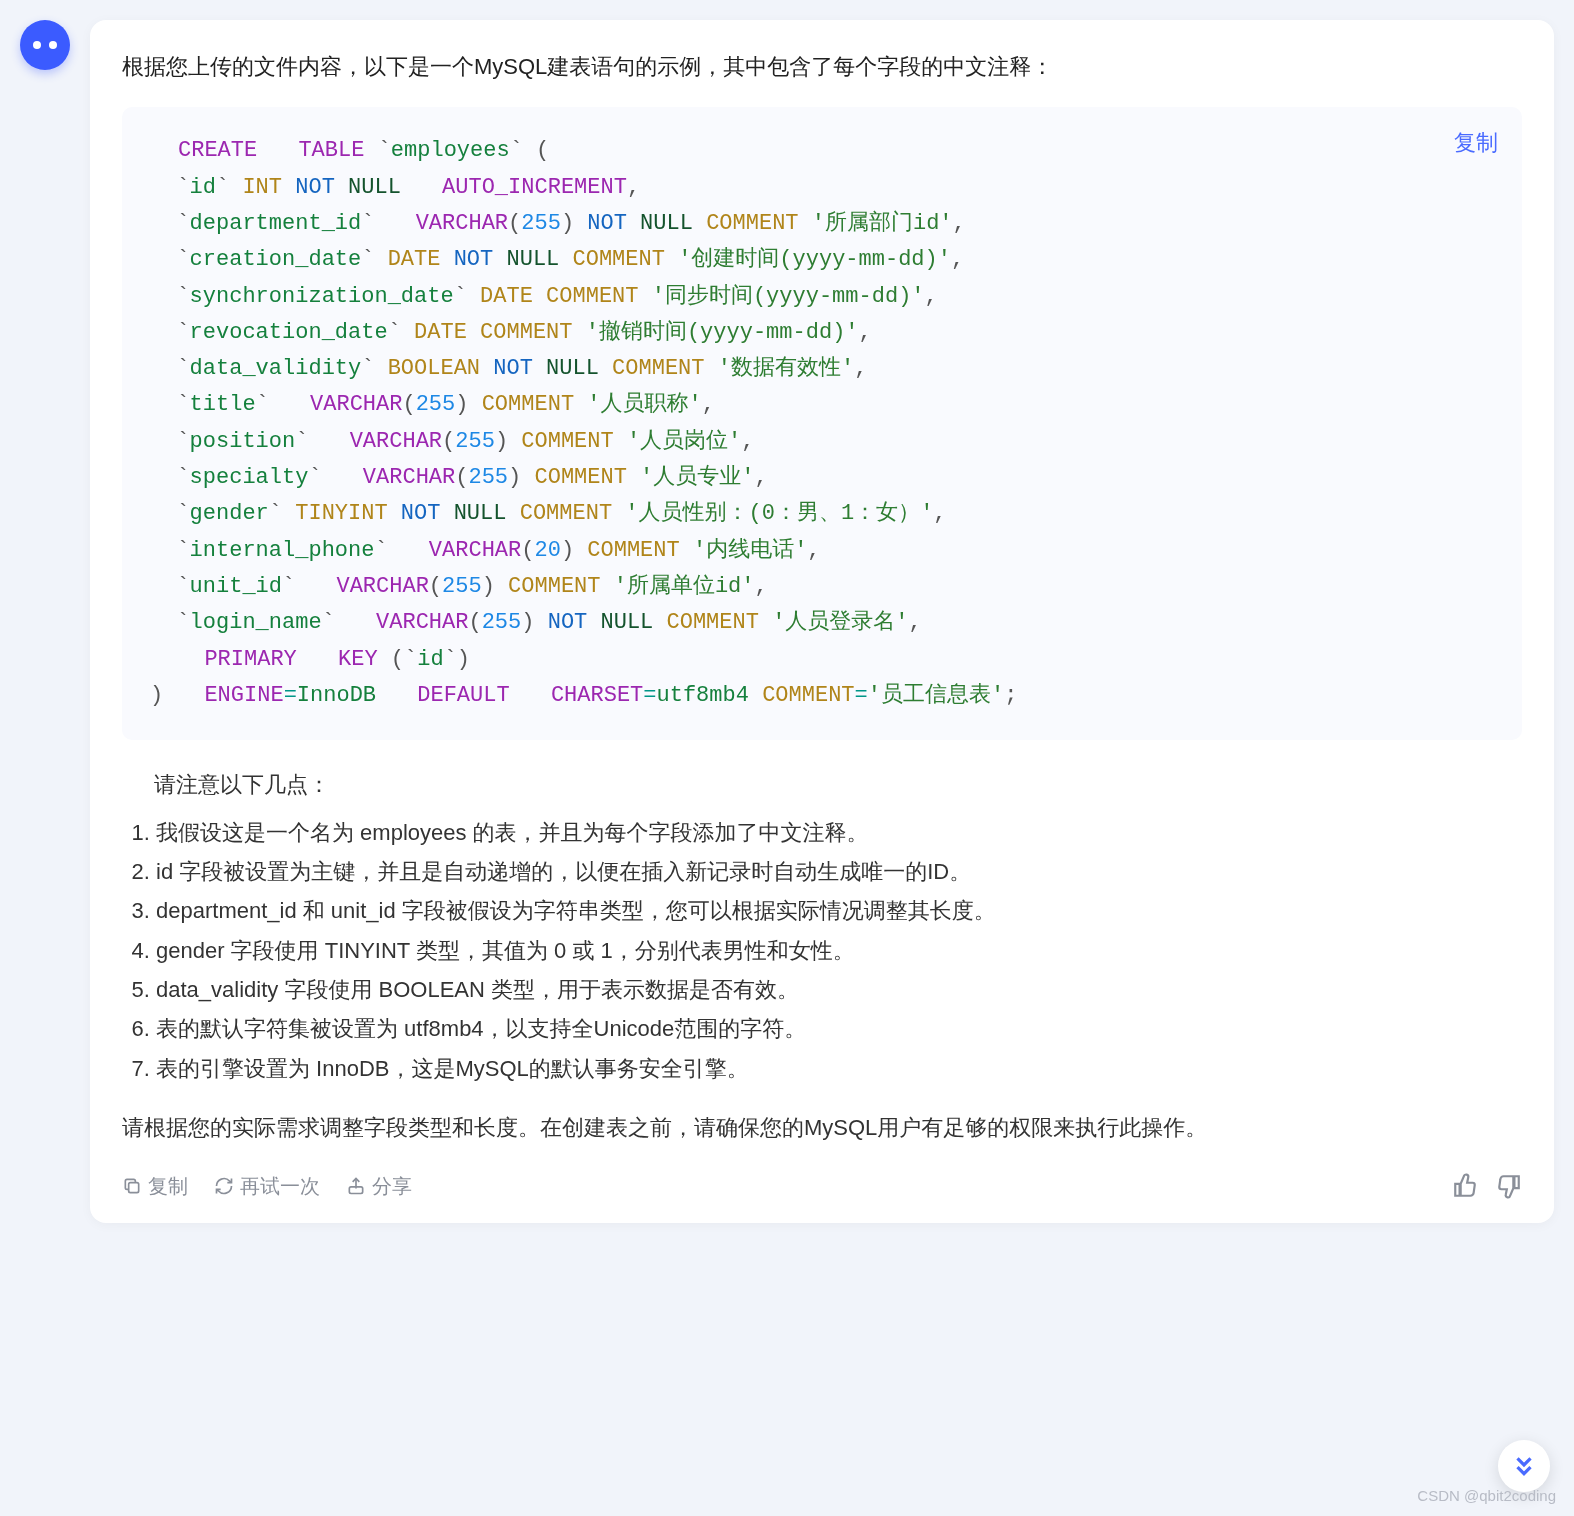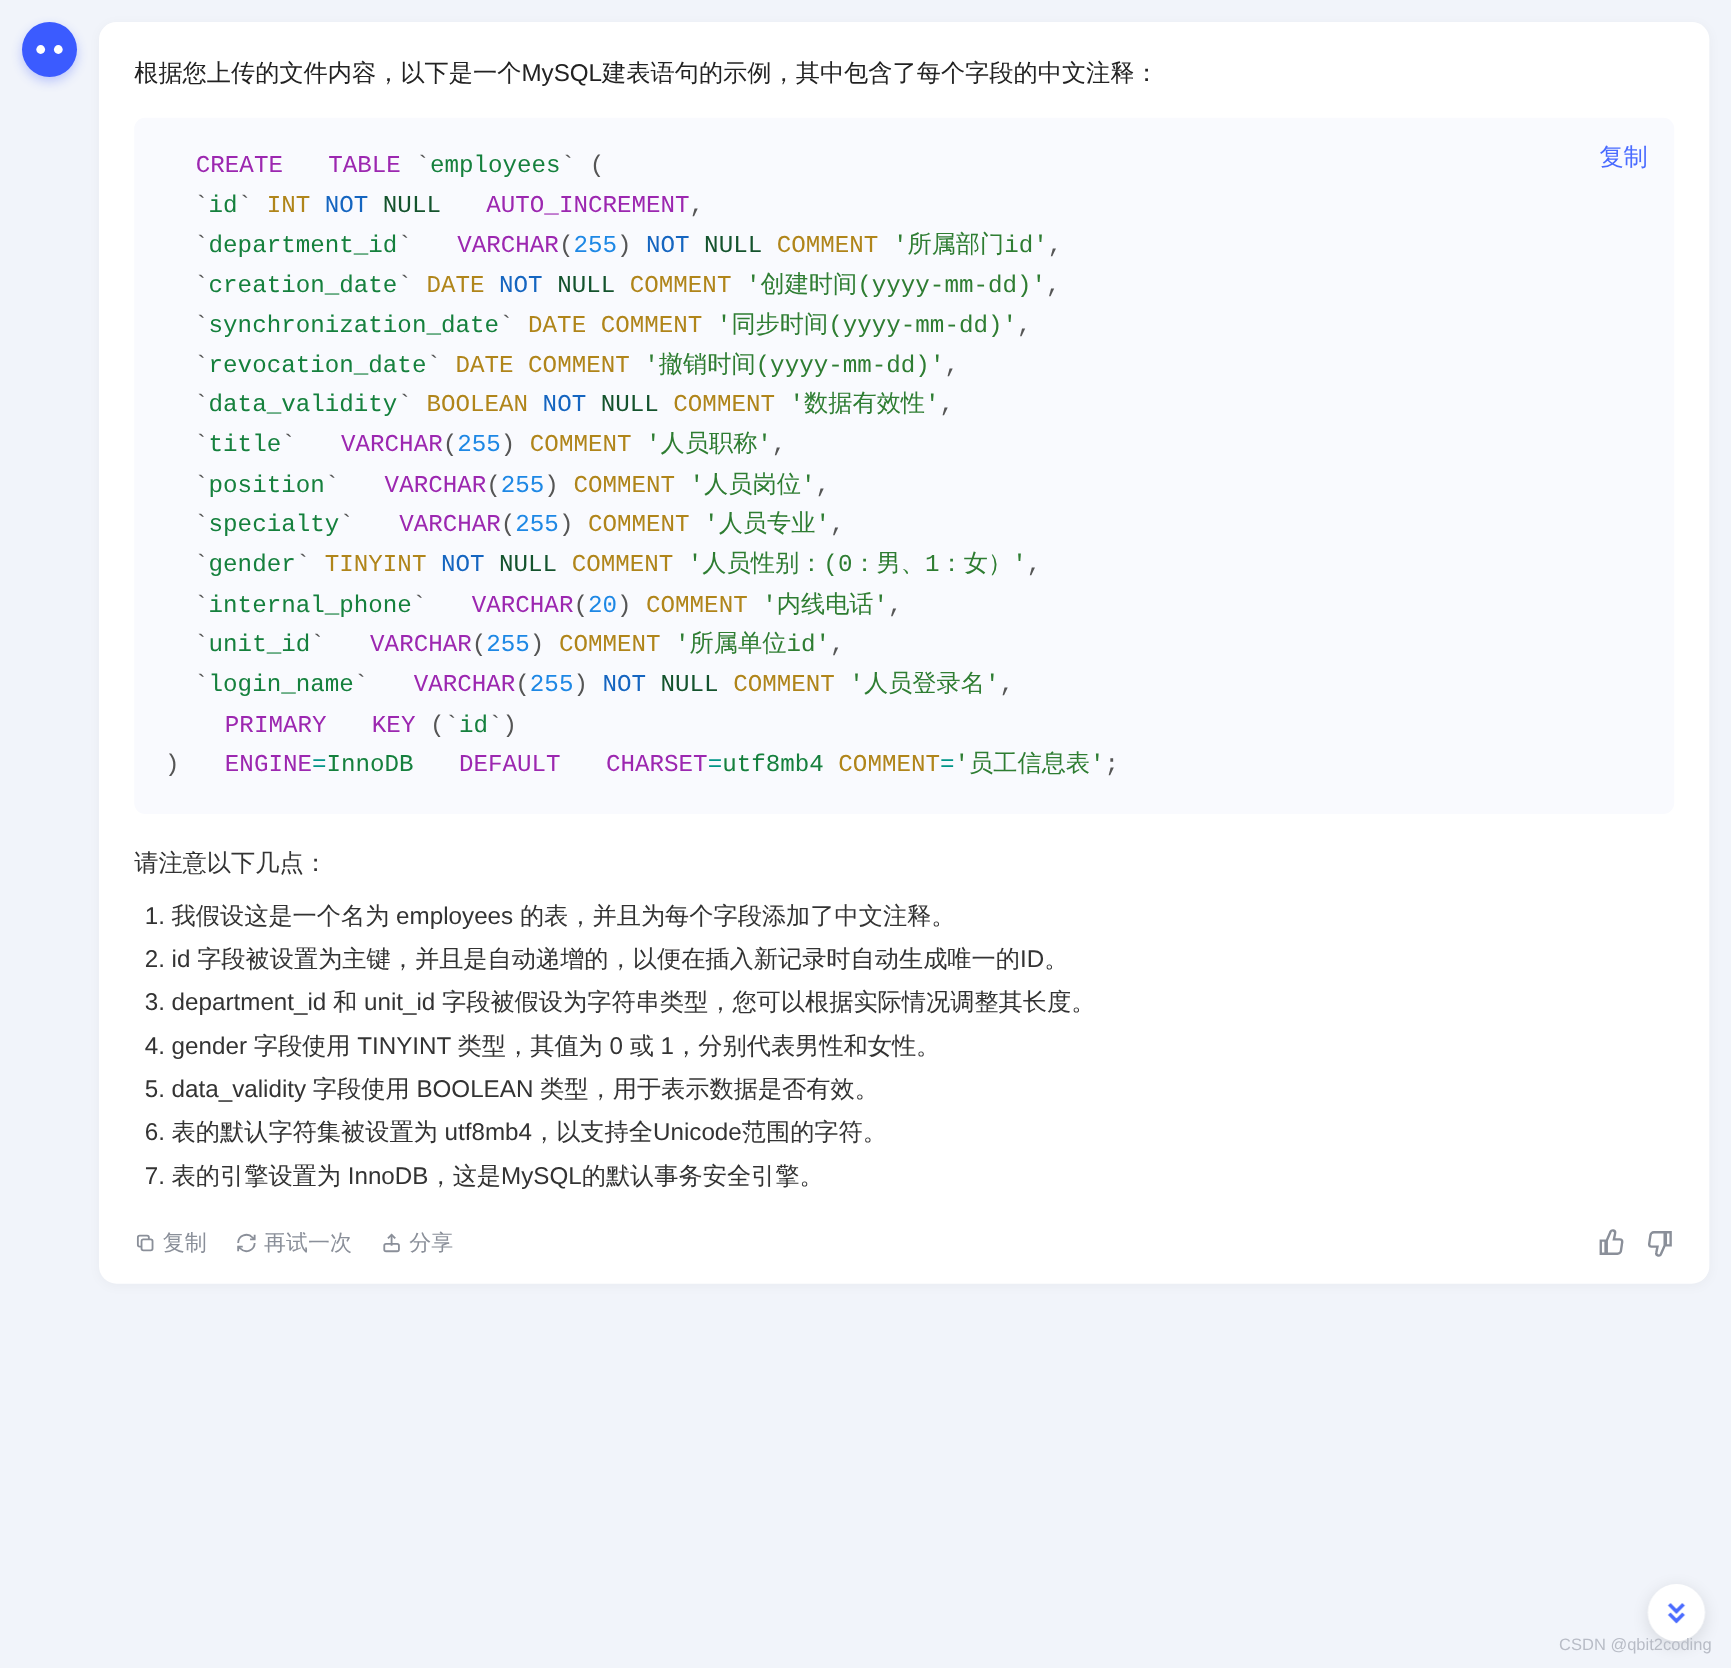--- a/index.html
+++ b/index.html
@@ -50,21 +50,21 @@
     font-size: 22px; cursor: pointer;
   }
   .c-kw   { color: #9c27b0; margin-left: 28px; }
   .c-id   { color: #15803d; }
   .c-type { color: #1565c0; }
   .c-ty2  { color: #b0851a; }
   .c-num  { color: #1e88e5; }
   .c-str  { color: #2e7d32; }
   .c-op   { color: #009688; }
   .c-cw   { color: #14532d; }
-  .notes-title { margin-bottom: 10px; }
+  .notes-title { margin-bottom: 10px; margin-left: 32px; }
   ol.notes { padding-left: 34px; margin: 6px 0 22px 0; }
   ol.notes li { margin: 2px 0; }
   .footer-text { margin-bottom: 18px; }
   .action-bar {
     display: flex; align-items: center; justify-content: space-between;
     color: #8a8f99; font-size: 20px; margin-top: 10px;
     border-top: 0; padding-top: 4px;
   }
   .action-left { display: flex; gap: 26px; }
   .action-item { display: inline-flex; align-items: center; gap: 6px; cursor: pointer; }
@@ -113,20 +113,21 @@
     <ol class="notes">
       <li>我假设这是一个名为 employees 的表，并且为每个字段添加了中文注释。</li>
       <li>id 字段被设置为主键，并且是自动递增的，以便在插入新记录时自动生成唯一的ID。</li>
       <li>department_id 和 unit_id 字段被假设为字符串类型，您可以根据实际情况调整其长度。</li>
       <li>gender 字段使用 TINYINT 类型，其值为 0 或 1，分别代表男性和女性。</li>
       <li>data_validity 字段使用 BOOLEAN 类型，用于表示数据是否有效。</li>
       <li>表的默认字符集被设置为 utf8mb4，以支持全Unicode范围的字符。</li>
       <li>表的引擎设置为 InnoDB，这是MySQL的默认事务安全引擎。</li>
     </ol>
 
+    <div class="footer-text">请根据您的实际需求调整字段类型和长度。在创建表之前，请确保您的MySQL用户有足够的权限来执行此操作。</div>
 
     <div class="action-bar">
       <div class="action-left">
         <span class="action-item">
           <svg viewBox="0 0 24 24">
               <rect x="8" y="8" width="12" height="12" rx="2"></rect>
               <path d="M16 8V6a2 2 0 0 0-2-2H6a2 2 0 0 0-2 2v8a2 2 0 0 0 2 2h2"></path>
             </svg>
           <span>复制</span>
         </span>

